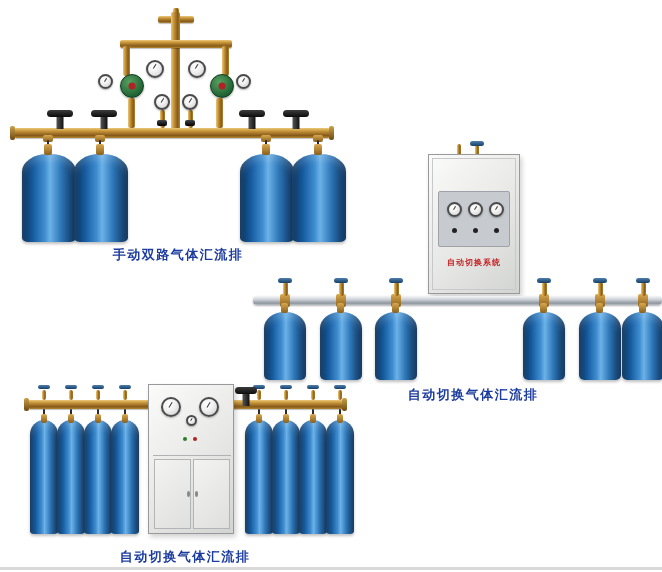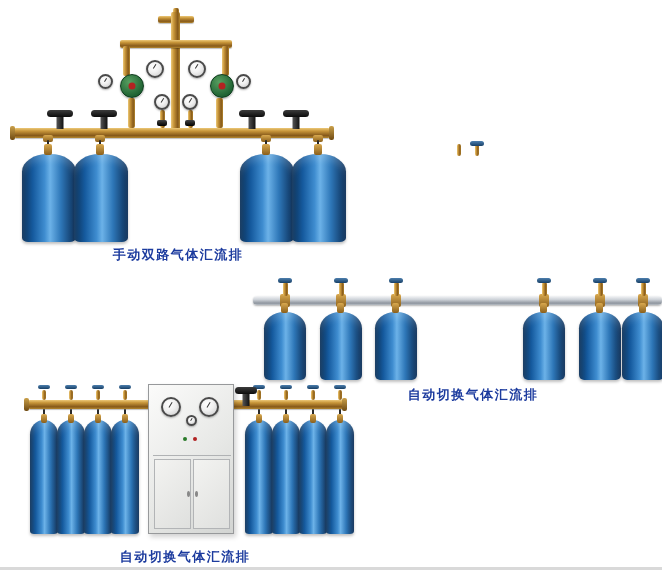--- a/index.html
+++ b/index.html
@@ -102,20 +102,32 @@
 
     <div class="caption" style="left:55px;top:240px;width:230px;">手动双路气体汇流排</div>
   </div>
 
   <div class="scene" style="left:253px;top:146px;width:409px;height:256px;">
 
     <div class="pipe-v" style="left:204px;top:-2px;width:4px;height:12px;"></div>
     <div class="pipe-v" style="left:222px;top:-2px;width:4px;height:12px;"></div>
     <div class="bwheel" style="left:217px;top:-5px;width:14px;"></div>
 
+    <div class="cabinet" style="left:175px;top:8px;width:92px;height:140px;">
+      <div class="cab-inner" style="left:3px;top:3px;width:84px;height:132px;"></div>
+      <div class="cab-panel" style="left:9px;top:36px;width:72px;height:56px;">
+        <div class="gauge" style="left:8px;top:10px;width:15px;height:15px;"></div>
+        <div class="gauge" style="left:29px;top:10px;width:15px;height:15px;"></div>
+        <div class="gauge" style="left:50px;top:10px;width:15px;height:15px;"></div>
+        <div class="dot" style="left:13px;top:36px;width:5px;height:5px;background:#222;"></div>
+        <div class="dot" style="left:34px;top:36px;width:5px;height:5px;background:#222;"></div>
+        <div class="dot" style="left:55px;top:36px;width:5px;height:5px;background:#222;"></div>
+      </div>
+      <div class="cab-label-red" style="top:102px;">自动切换系统</div>
+    </div>
 
     <div class="pipe-alu" style="left:0px;top:150px;width:409px;height:9px;"></div>
 
     <div class="brass-block" style="left:27px;top:148px;width:10px;height:13px;"></div>
     <div class="brass-block" style="left:83px;top:148px;width:10px;height:13px;"></div>
     <div class="brass-block" style="left:138px;top:148px;width:10px;height:13px;"></div>
     <div class="brass-block" style="left:286px;top:148px;width:10px;height:13px;"></div>
     <div class="brass-block" style="left:342px;top:148px;width:10px;height:13px;"></div>
     <div class="brass-block" style="left:385px;top:148px;width:10px;height:13px;"></div>
     <div class="pipe-v" style="left:30px;top:136px;width:5px;height:14px;"></div>

